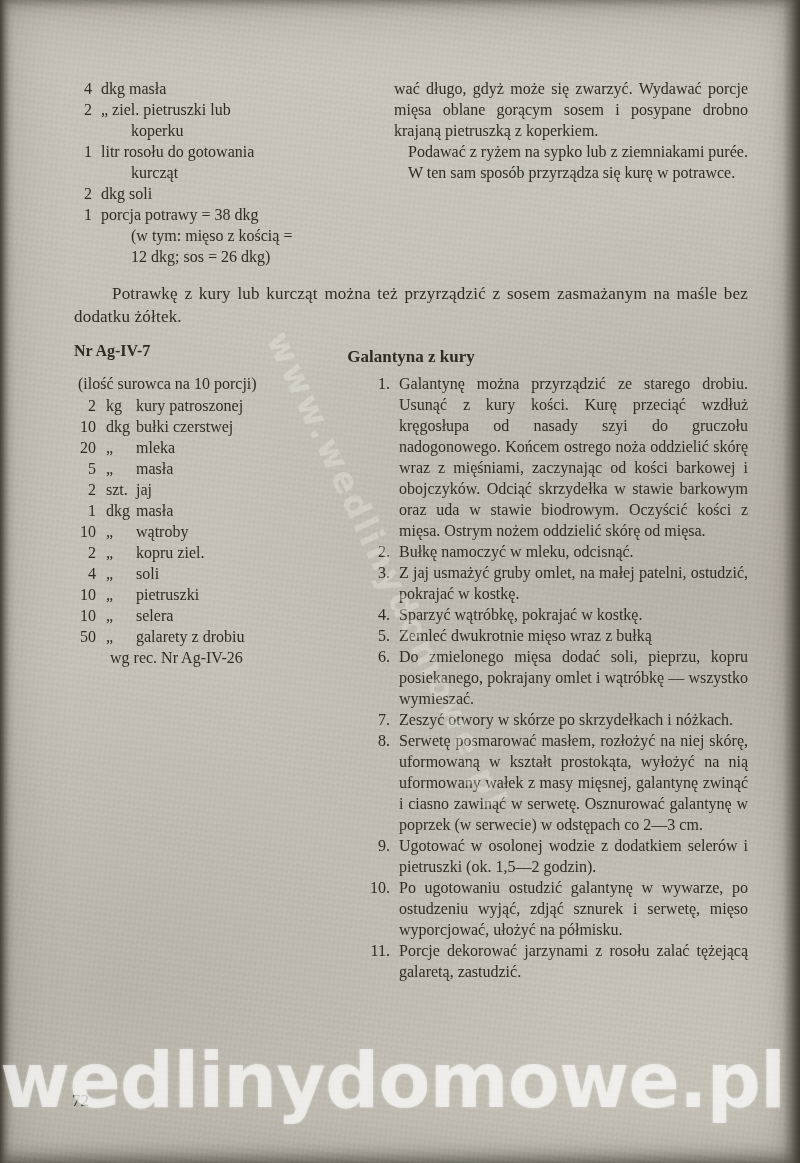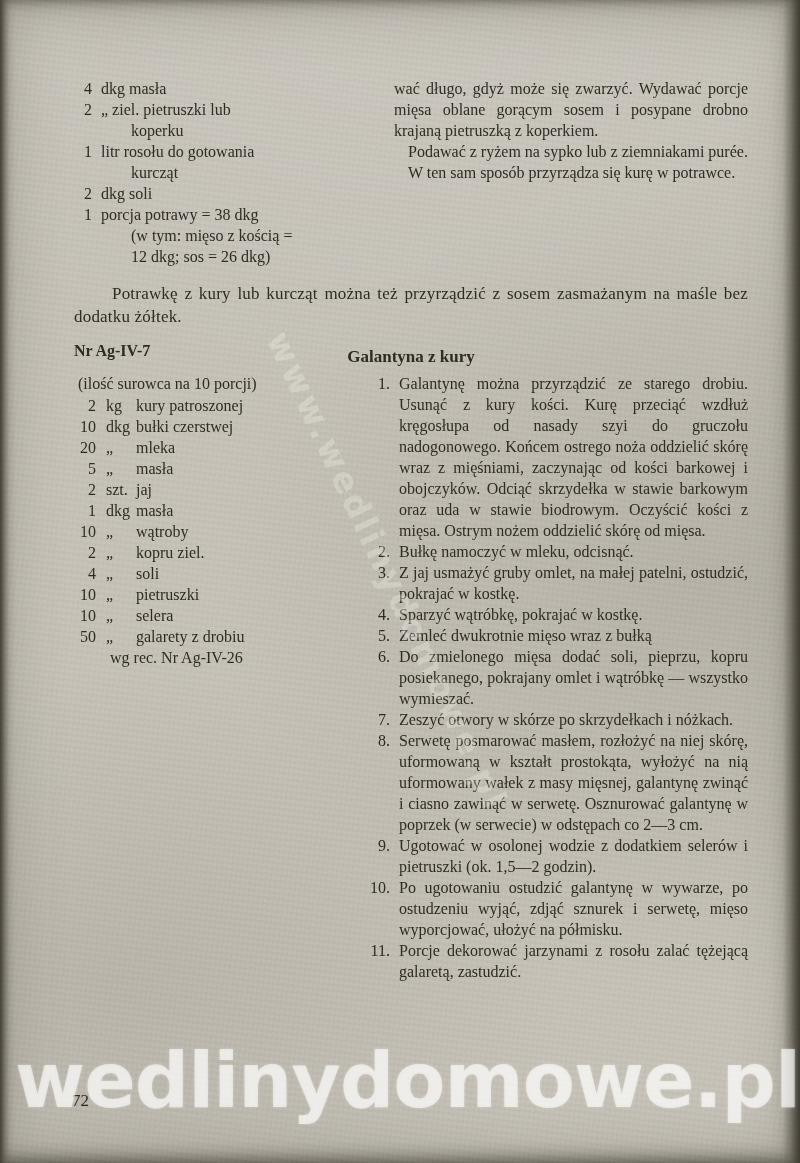--- a/index.html
+++ b/index.html
@@ -85,21 +85,21 @@
   
   .wm-diag{
     position:absolute; left:295px; top:325px; z-index:5;
     transform:rotate(65deg); transform-origin:0 0;
     font-family:"DejaVu Sans","Liberation Sans",sans-serif;
     font-weight:bold; font-size:34px; letter-spacing:3px;
     color:rgba(240,240,235,0.33); white-space:nowrap; pointer-events:none;
   }
   .wm-bottom{
     position:absolute; left:0; right:0; bottom:44px; z-index:5;
-    text-align:right; white-space:nowrap; pointer-events:none;
+    text-align:left; white-space:nowrap; pointer-events:none;
     font-family:"DejaVu Sans","Liberation Sans",sans-serif;
     font-weight:bold; font-size:76px; line-height:1; letter-spacing:-1px;
     color:rgba(255,255,255,0.58);
     text-shadow:0 0 3px rgba(255,255,255,0.35);
   }
 </style>
 </head>
 <body>
 
 <div class="page">

